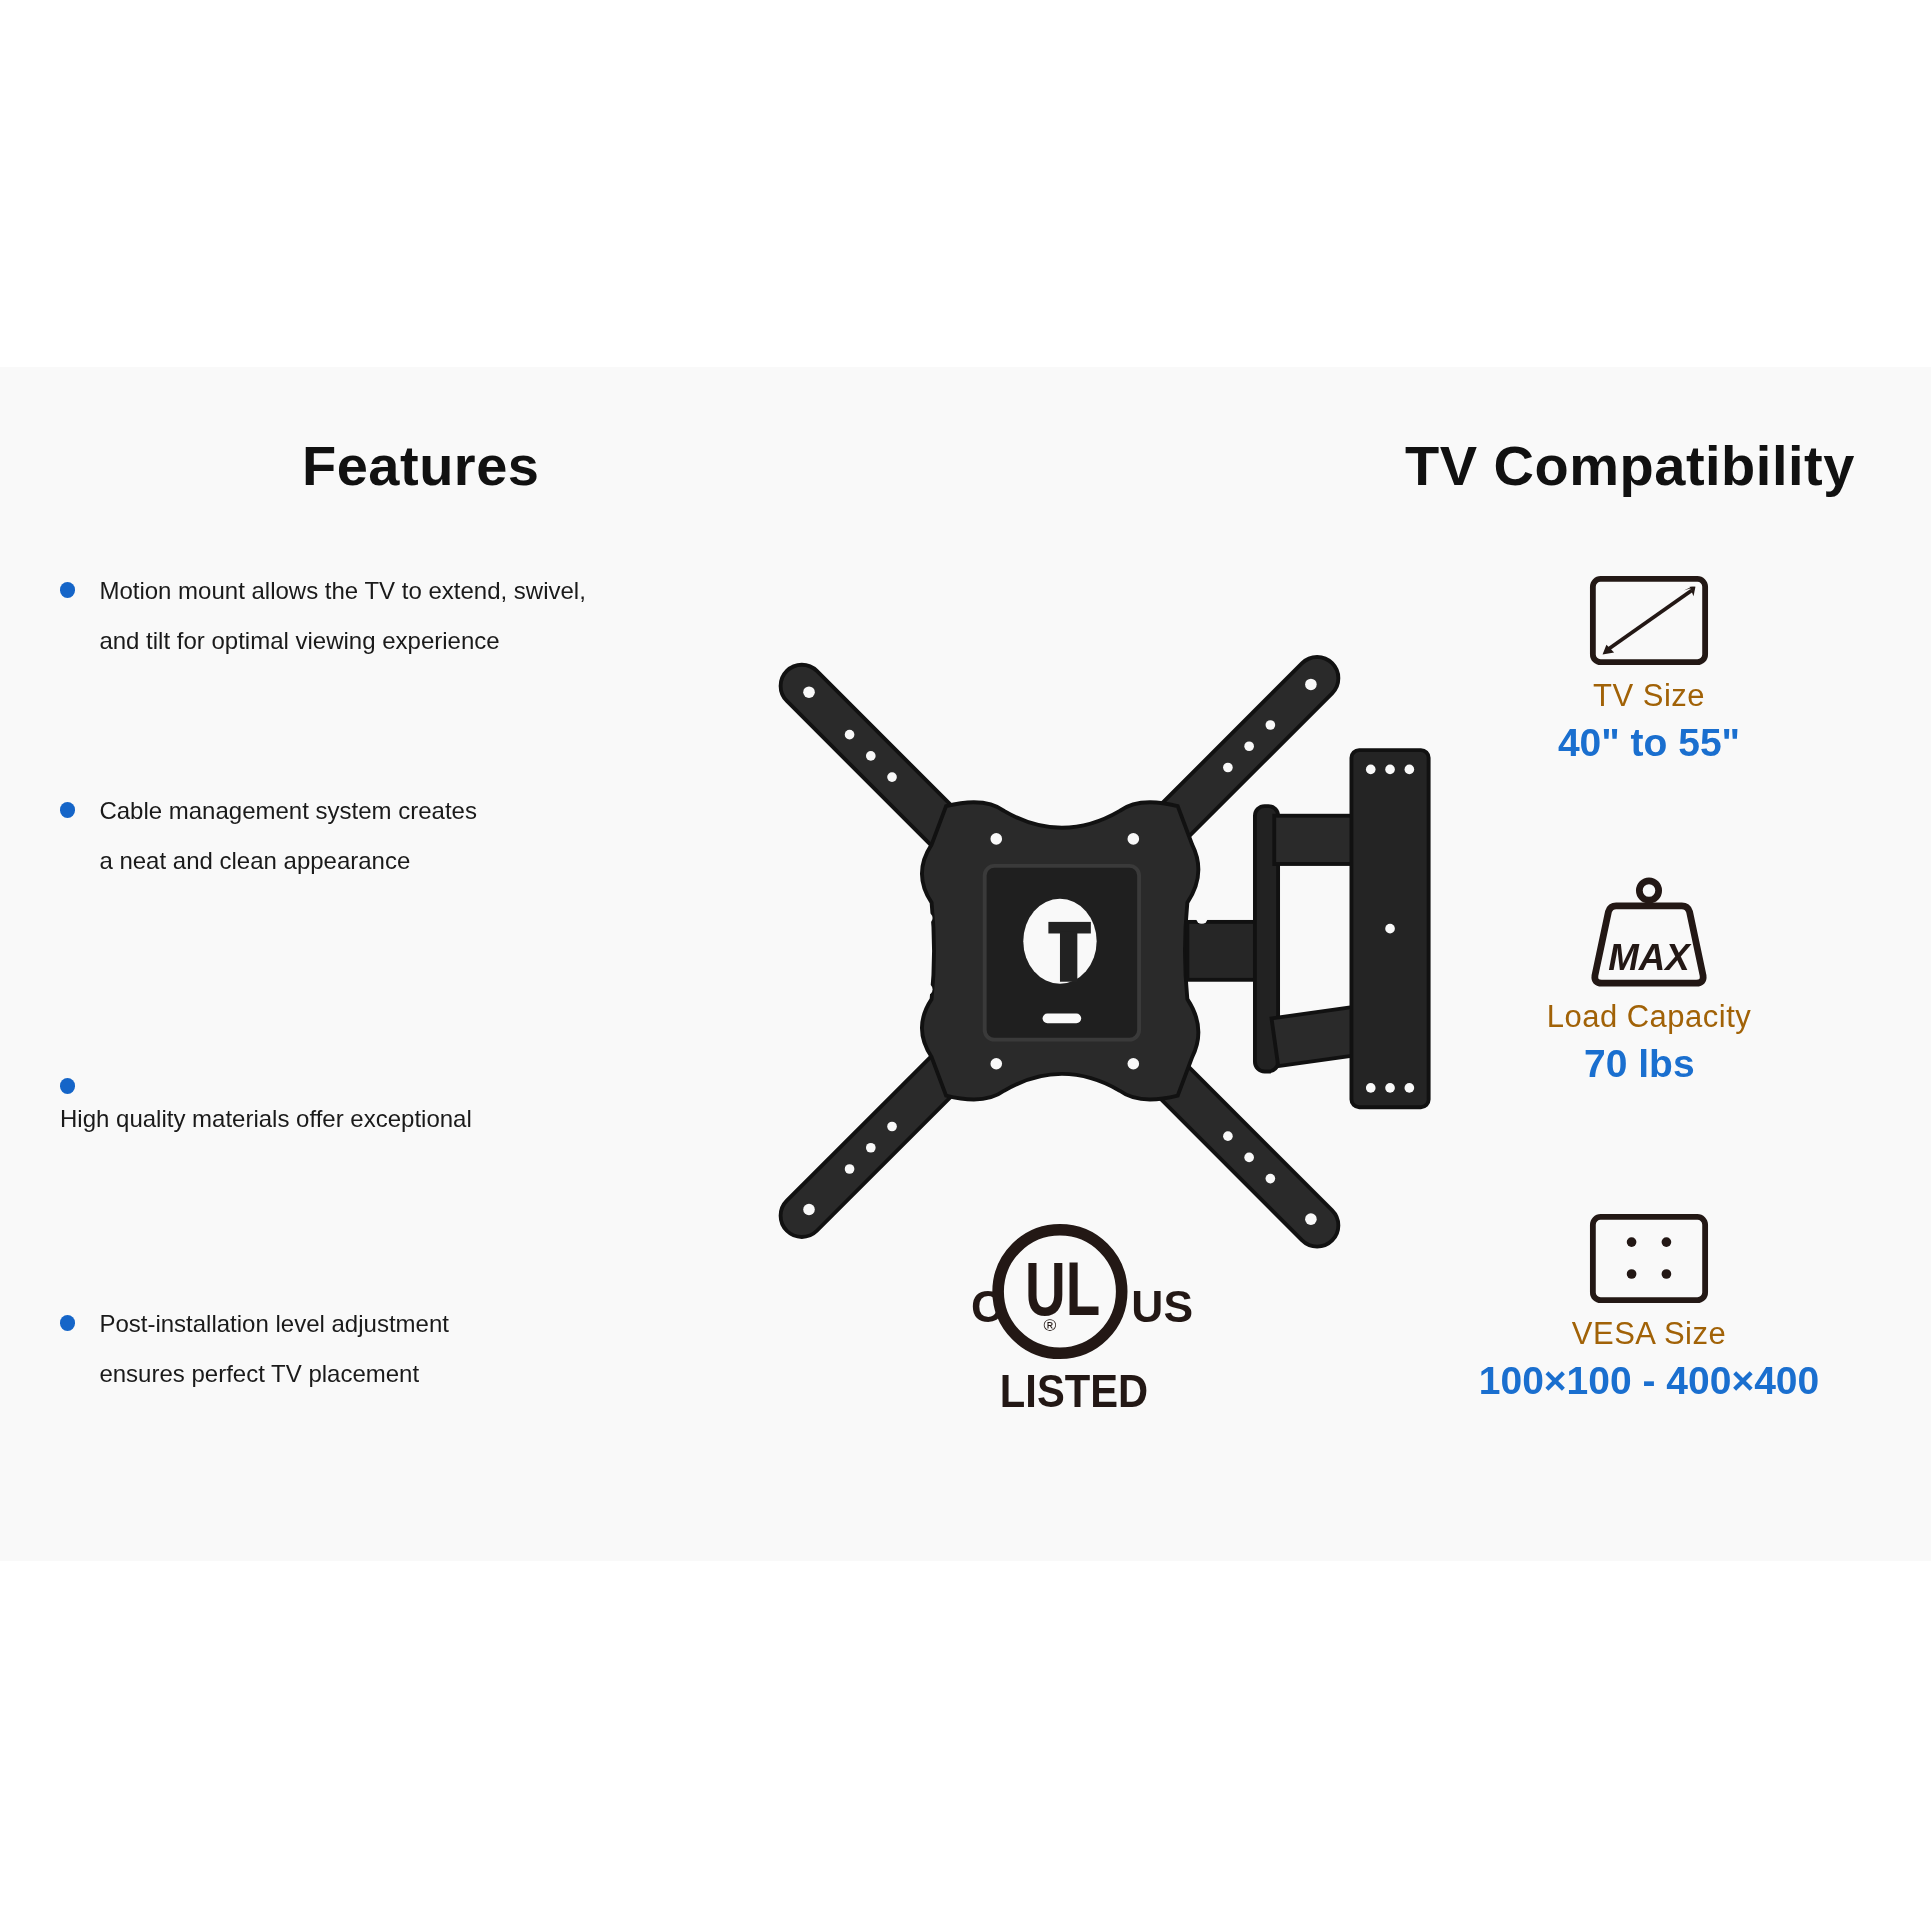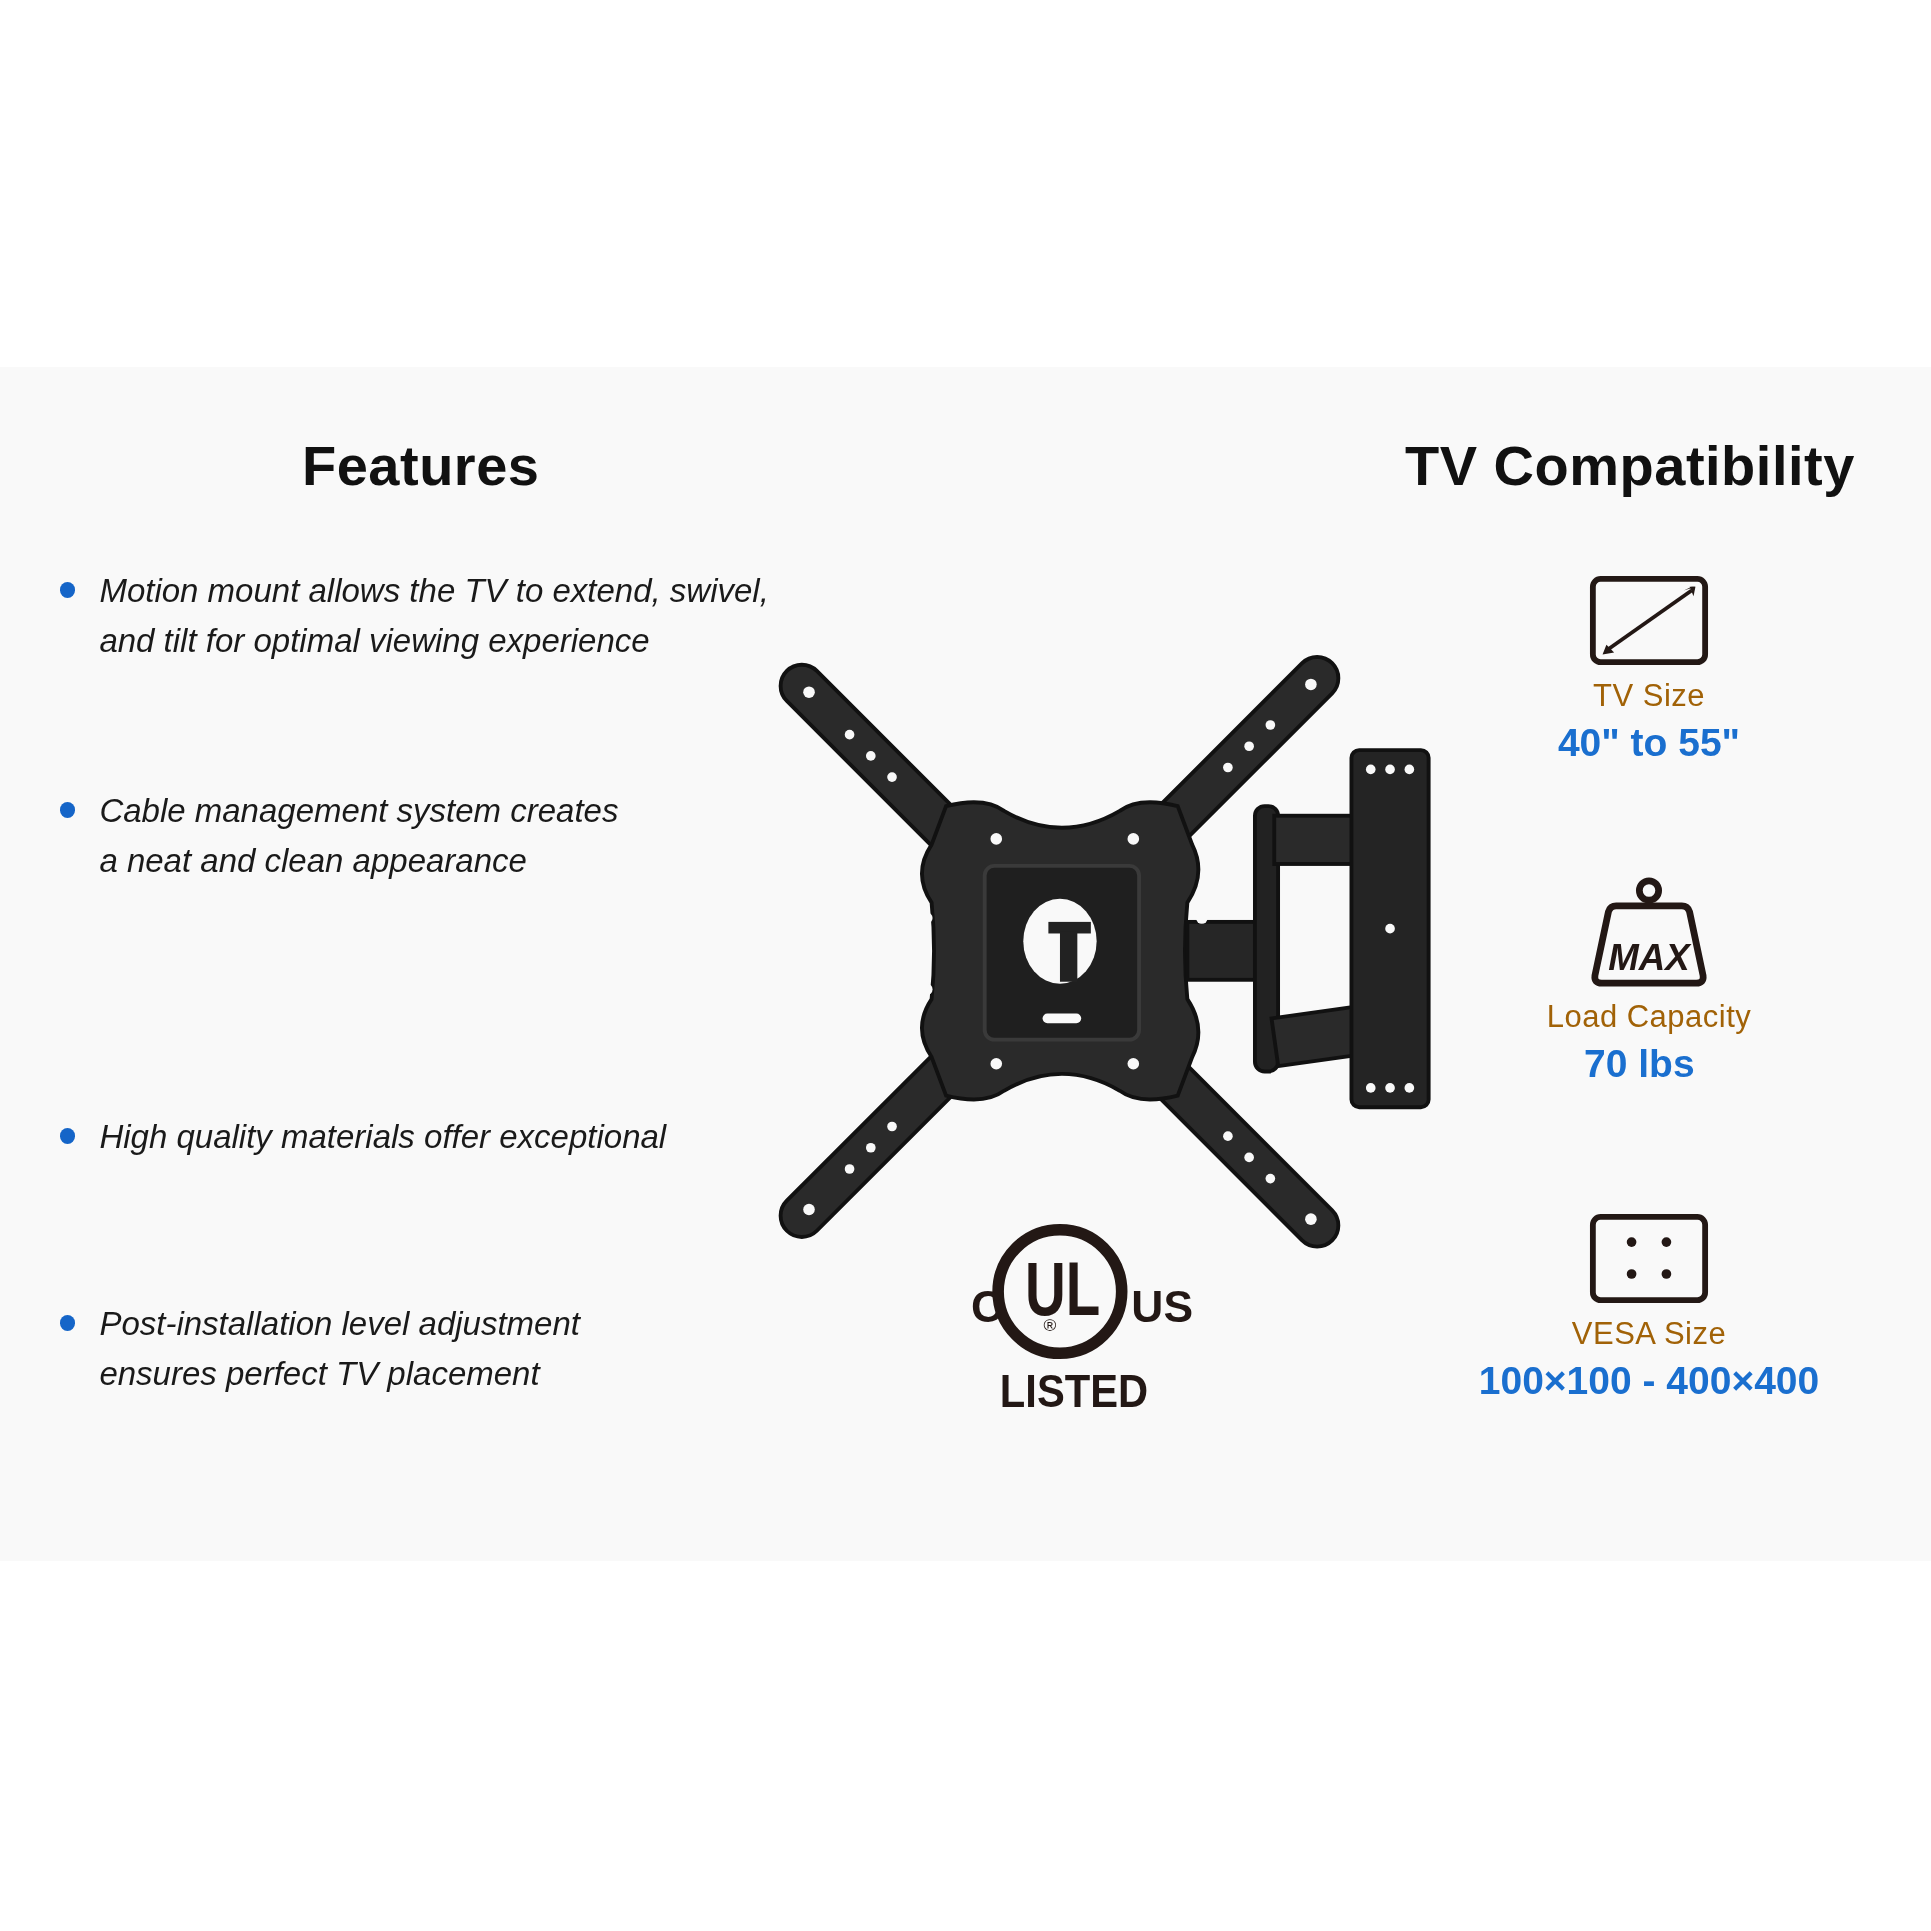--- a/index.html
+++ b/index.html
@@ -17,21 +17,21 @@
   #features-title { left: 302px; top: 433px; }
   #compat-title { left: 1405px; top: 433px; }
 
   .feature {
     position: absolute; left: 60px; display: flex; align-items: flex-start;
   }
   .bullet {
     width: 15.4px; height: 15.4px; border-radius: 50%; background: #1565c8;
     margin-top: 16.4px; margin-right: 24px; flex: 0 0 15.4px;
   }
-  .feature-text { font-size: 33px; line-height: 50px; color: #1a1a1a; font-style: italic; }
+  .feature-text { font-size: 24px; line-height: 50px; color: #1a1a1a; }
   .feature-text span { display: block; white-space: nowrap; }
 
   .spec {
     position: absolute; width: 386px; text-align: center; left: 1456px;
   }
   .spec-label { font-size: 31px; color: #a16207; letter-spacing: 0.5px; }
   .spec-value { font-size: 39px; font-weight: bold; color: #1a6fcf; margin-top: 7.7px; white-space: nowrap; }
   .spec svg { display: block; margin: 0 auto 9.7px auto; }
 
   .mount { position: absolute; left: 753px; top: 642px; }
@@ -52,21 +52,21 @@
     <span>and tilt for optimal viewing experience</span>
   </div>
 </div>
 <div class="feature" style="top:786px;justify-content:flex-end;">
   <div class="bullet"></div>
   <div class="feature-text">
     <span>Cable management system creates</span>
     <span>a neat and clean appearance</span>
   </div>
 </div>
-<div class="feature" style="top:1112px;">
+<div class="feature" style="top:1062px;flex-direction:column;">
   <div class="bullet"></div>
   <div class="feature-text">
     <span>High quality materials offer exceptional</span>
   </div>
 </div>
 <div class="feature" style="top:1299px;">
   <div class="bullet"></div>
   <div class="feature-text">
     <span>Post-installation level adjustment</span>
     <span>ensures perfect TV placement</span>

